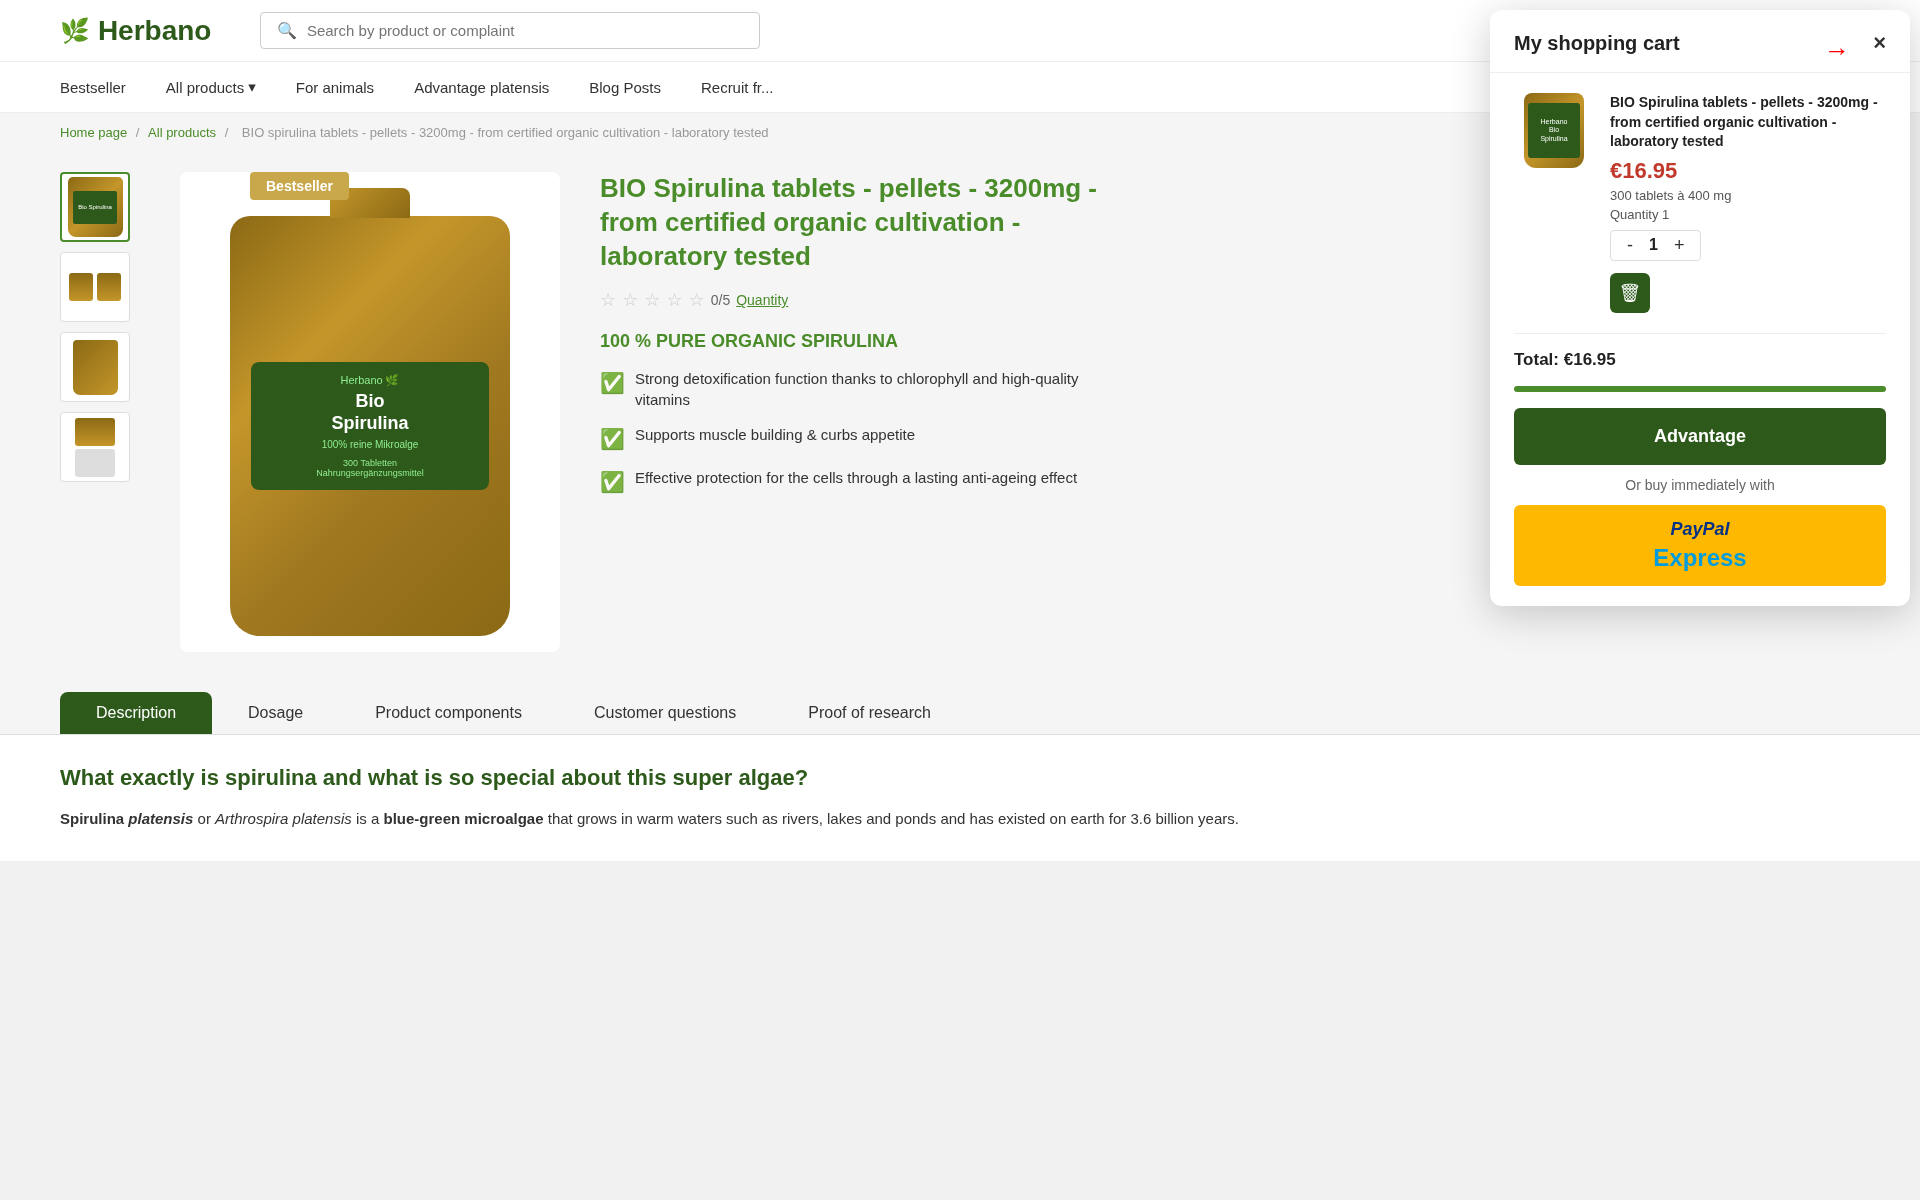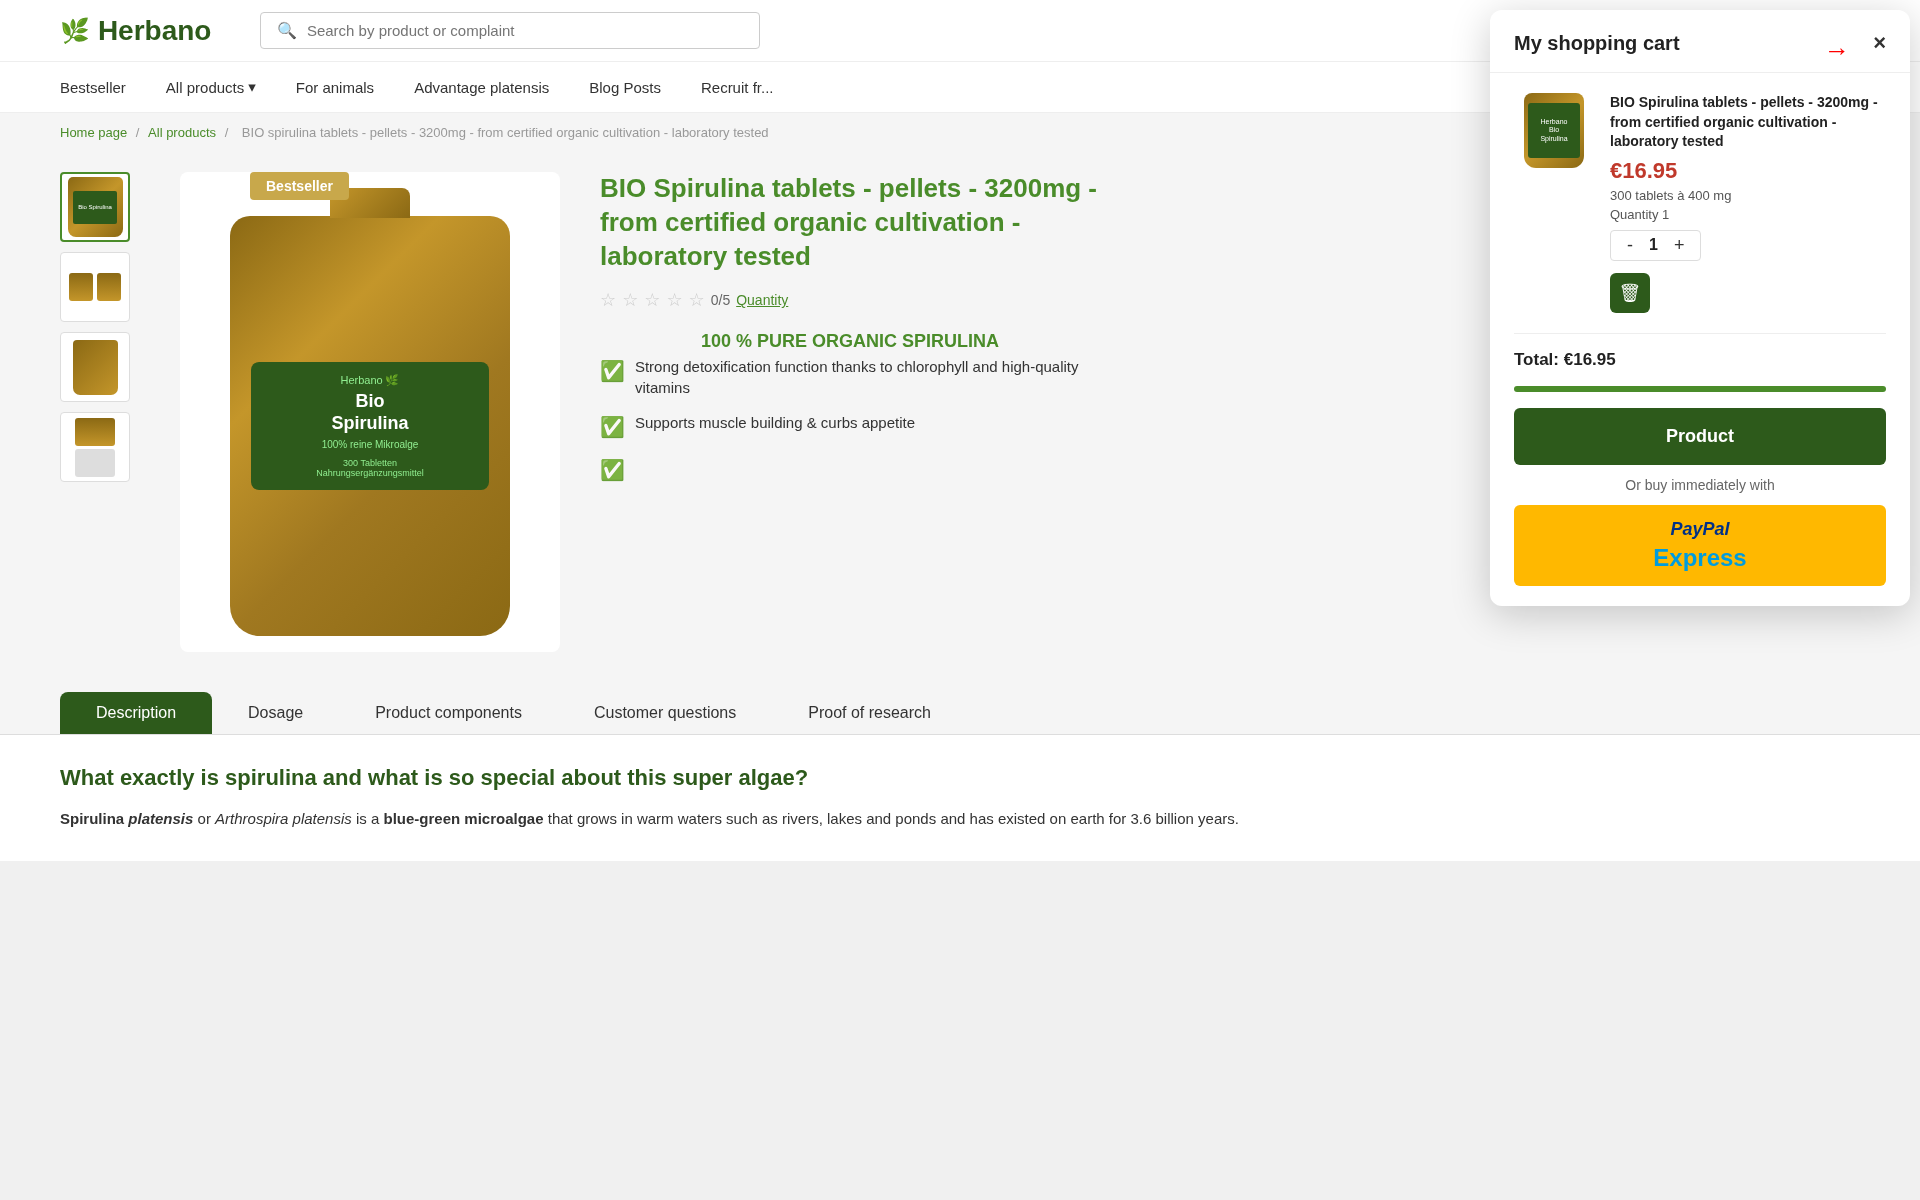--- a/index.html
+++ b/index.html
@@ -45,21 +45,21 @@
     .bottle-sub { color: #90EE90; font-size: 10px; margin-top: 4px; }
     .bottle-lid { width: 80px; height: 30px; background: linear-gradient(135deg, #C4962A, #8B6914); border-radius: 8px 8px 0 0; margin-bottom: -2px; z-index: 1; }
 
     
     .product-details { flex: 1; max-width: 500px; }
     .product-title { font-size: 26px; font-weight: bold; color: #4a8c2a; line-height: 1.3; margin-bottom: 16px; }
     .stars-row { display: flex; align-items: center; gap: 6px; margin-bottom: 20px; }
     .star { color: #ccc; font-size: 18px; }
     .ratings-count { color: #666; font-size: 14px; }
     .ratings-link { color: #4a8c2a; text-decoration: underline; cursor: pointer; font-size: 14px; }
-    .organic-title { font-size: 18px; font-weight: bold; color: #4a8c2a; margin-bottom: 4px; text-align: center; }
+    .organic-title { font-size: 18px; font-weight: bold; color: #4a8c2a; margin-bottom: 16px; }
     .feature-list { list-style: none; display: flex; flex-direction: column; gap: 14px; }
     .feature-item { display: flex; align-items: flex-start; gap: 10px; font-size: 15px; color: #333; line-height: 1.4; }
     .check-icon { color: #4a8c2a; font-size: 20px; margin-top: 1px; flex-shrink: 0; }
 
     
     .tabs-row { display: flex; gap: 0; padding: 20px 60px 0; background: #f5f5f5; border-bottom: 1px solid #ddd; }
     .tab { padding: 12px 36px; font-size: 16px; cursor: pointer; color: #333; border-radius: 8px 8px 0 0; }
     .tab.active { background: #2d5a1b; color: white; }
 
     
@@ -206,20 +206,21 @@
       <li class="feature-item">
         <span class="check-icon">✅</span>
         <span>Strong detoxification function thanks to chlorophyll and high-quality vitamins</span>
       </li>
       <li class="feature-item">
         <span class="check-icon">✅</span>
         <span>Supports muscle building &amp; curbs appetite</span>
       </li>
       <li class="feature-item">
         <span class="check-icon">✅</span>
+        <span>Effective protection for the cells through a lasting anti-ageing effect</span>
       </li>
     </ul>
   </div>
 </div>
 
 <div class="tabs-row">
   <div class="tab active">Description</div>
   <div class="tab">Dosage</div>
   <div class="tab">Product components</div>
   <div class="tab">Customer questions</div>
@@ -273,21 +274,21 @@
   <div class="cart-divider"></div>
 
   <div class="cart-total">Total: €16.95</div>
 
   <div class="cart-progress-bar"></div>
 
   <div style="position:relative;margin-bottom:4px;">
     
   </div>
 
-  <button class="checkout-btn">Product</button>
+  <button class="checkout-btn">Advantage</button>
 
   <div class="or-text">Or buy immediately with</div>
 
   <button class="paypal-btn">
     <div class="paypal-text">
       <span class="paypal-logo">PayPal</span>
       <span class="paypal-express">Express</span>
     </div>
   </button>
 </div>

